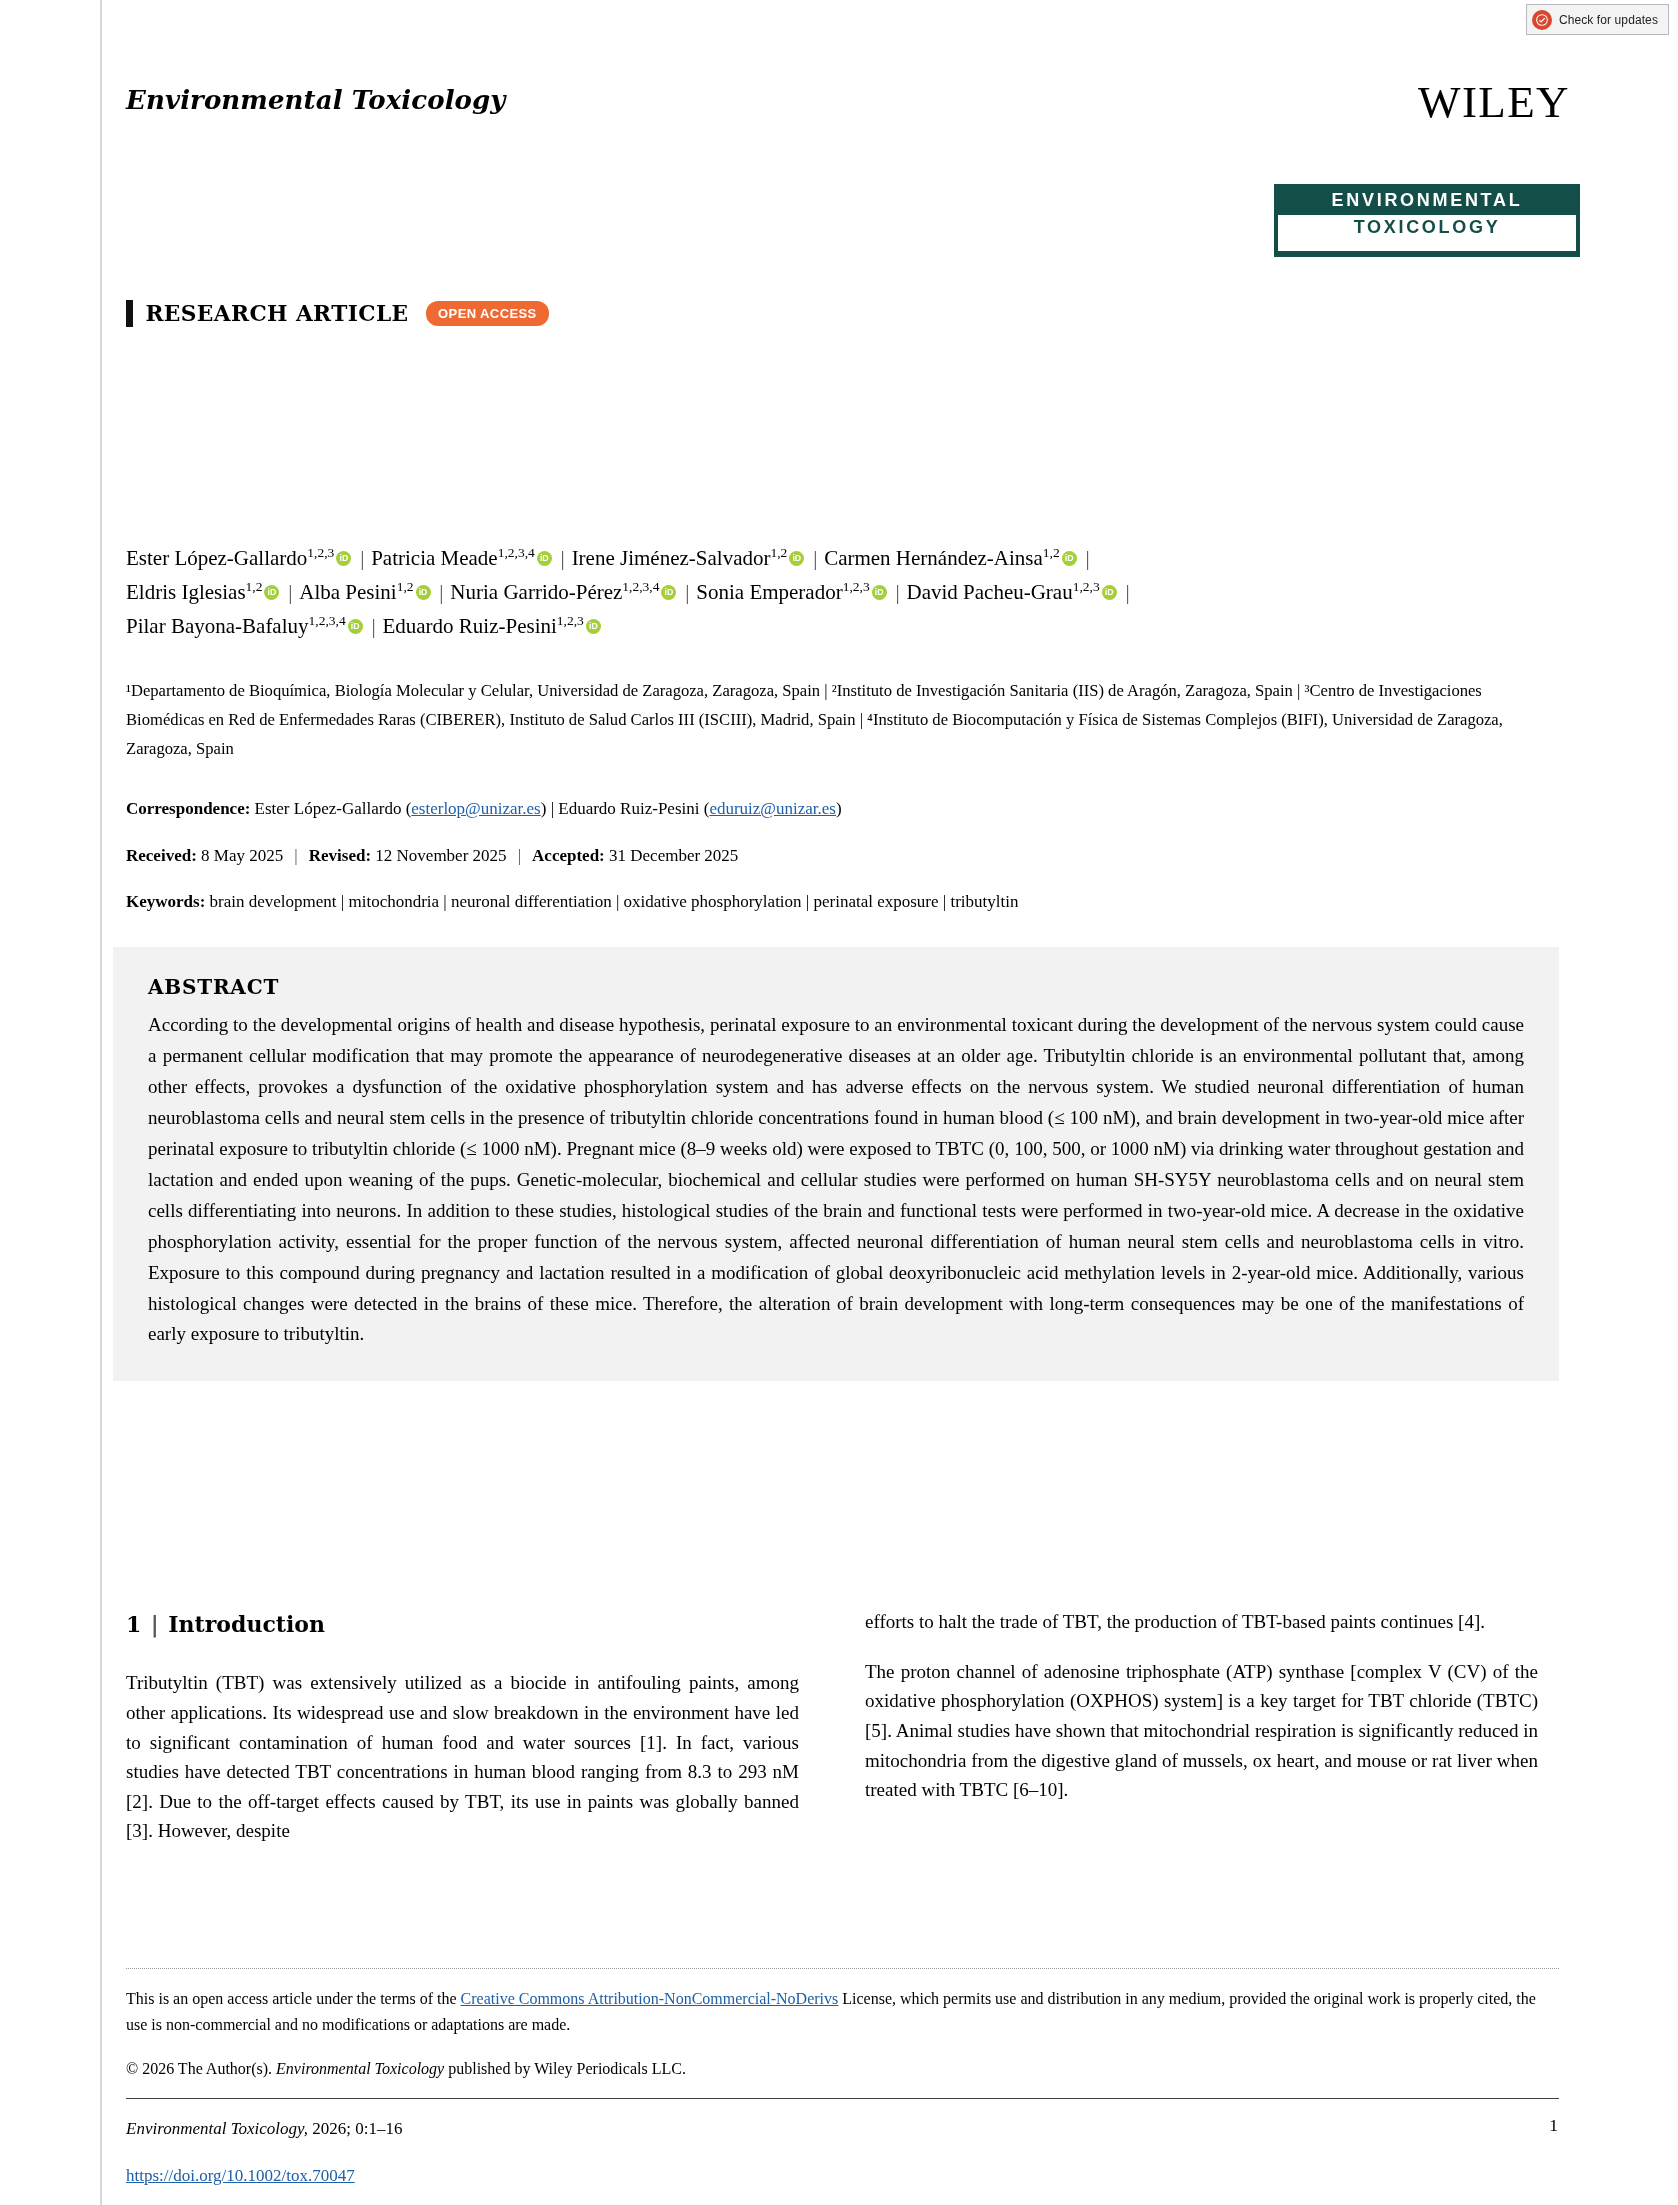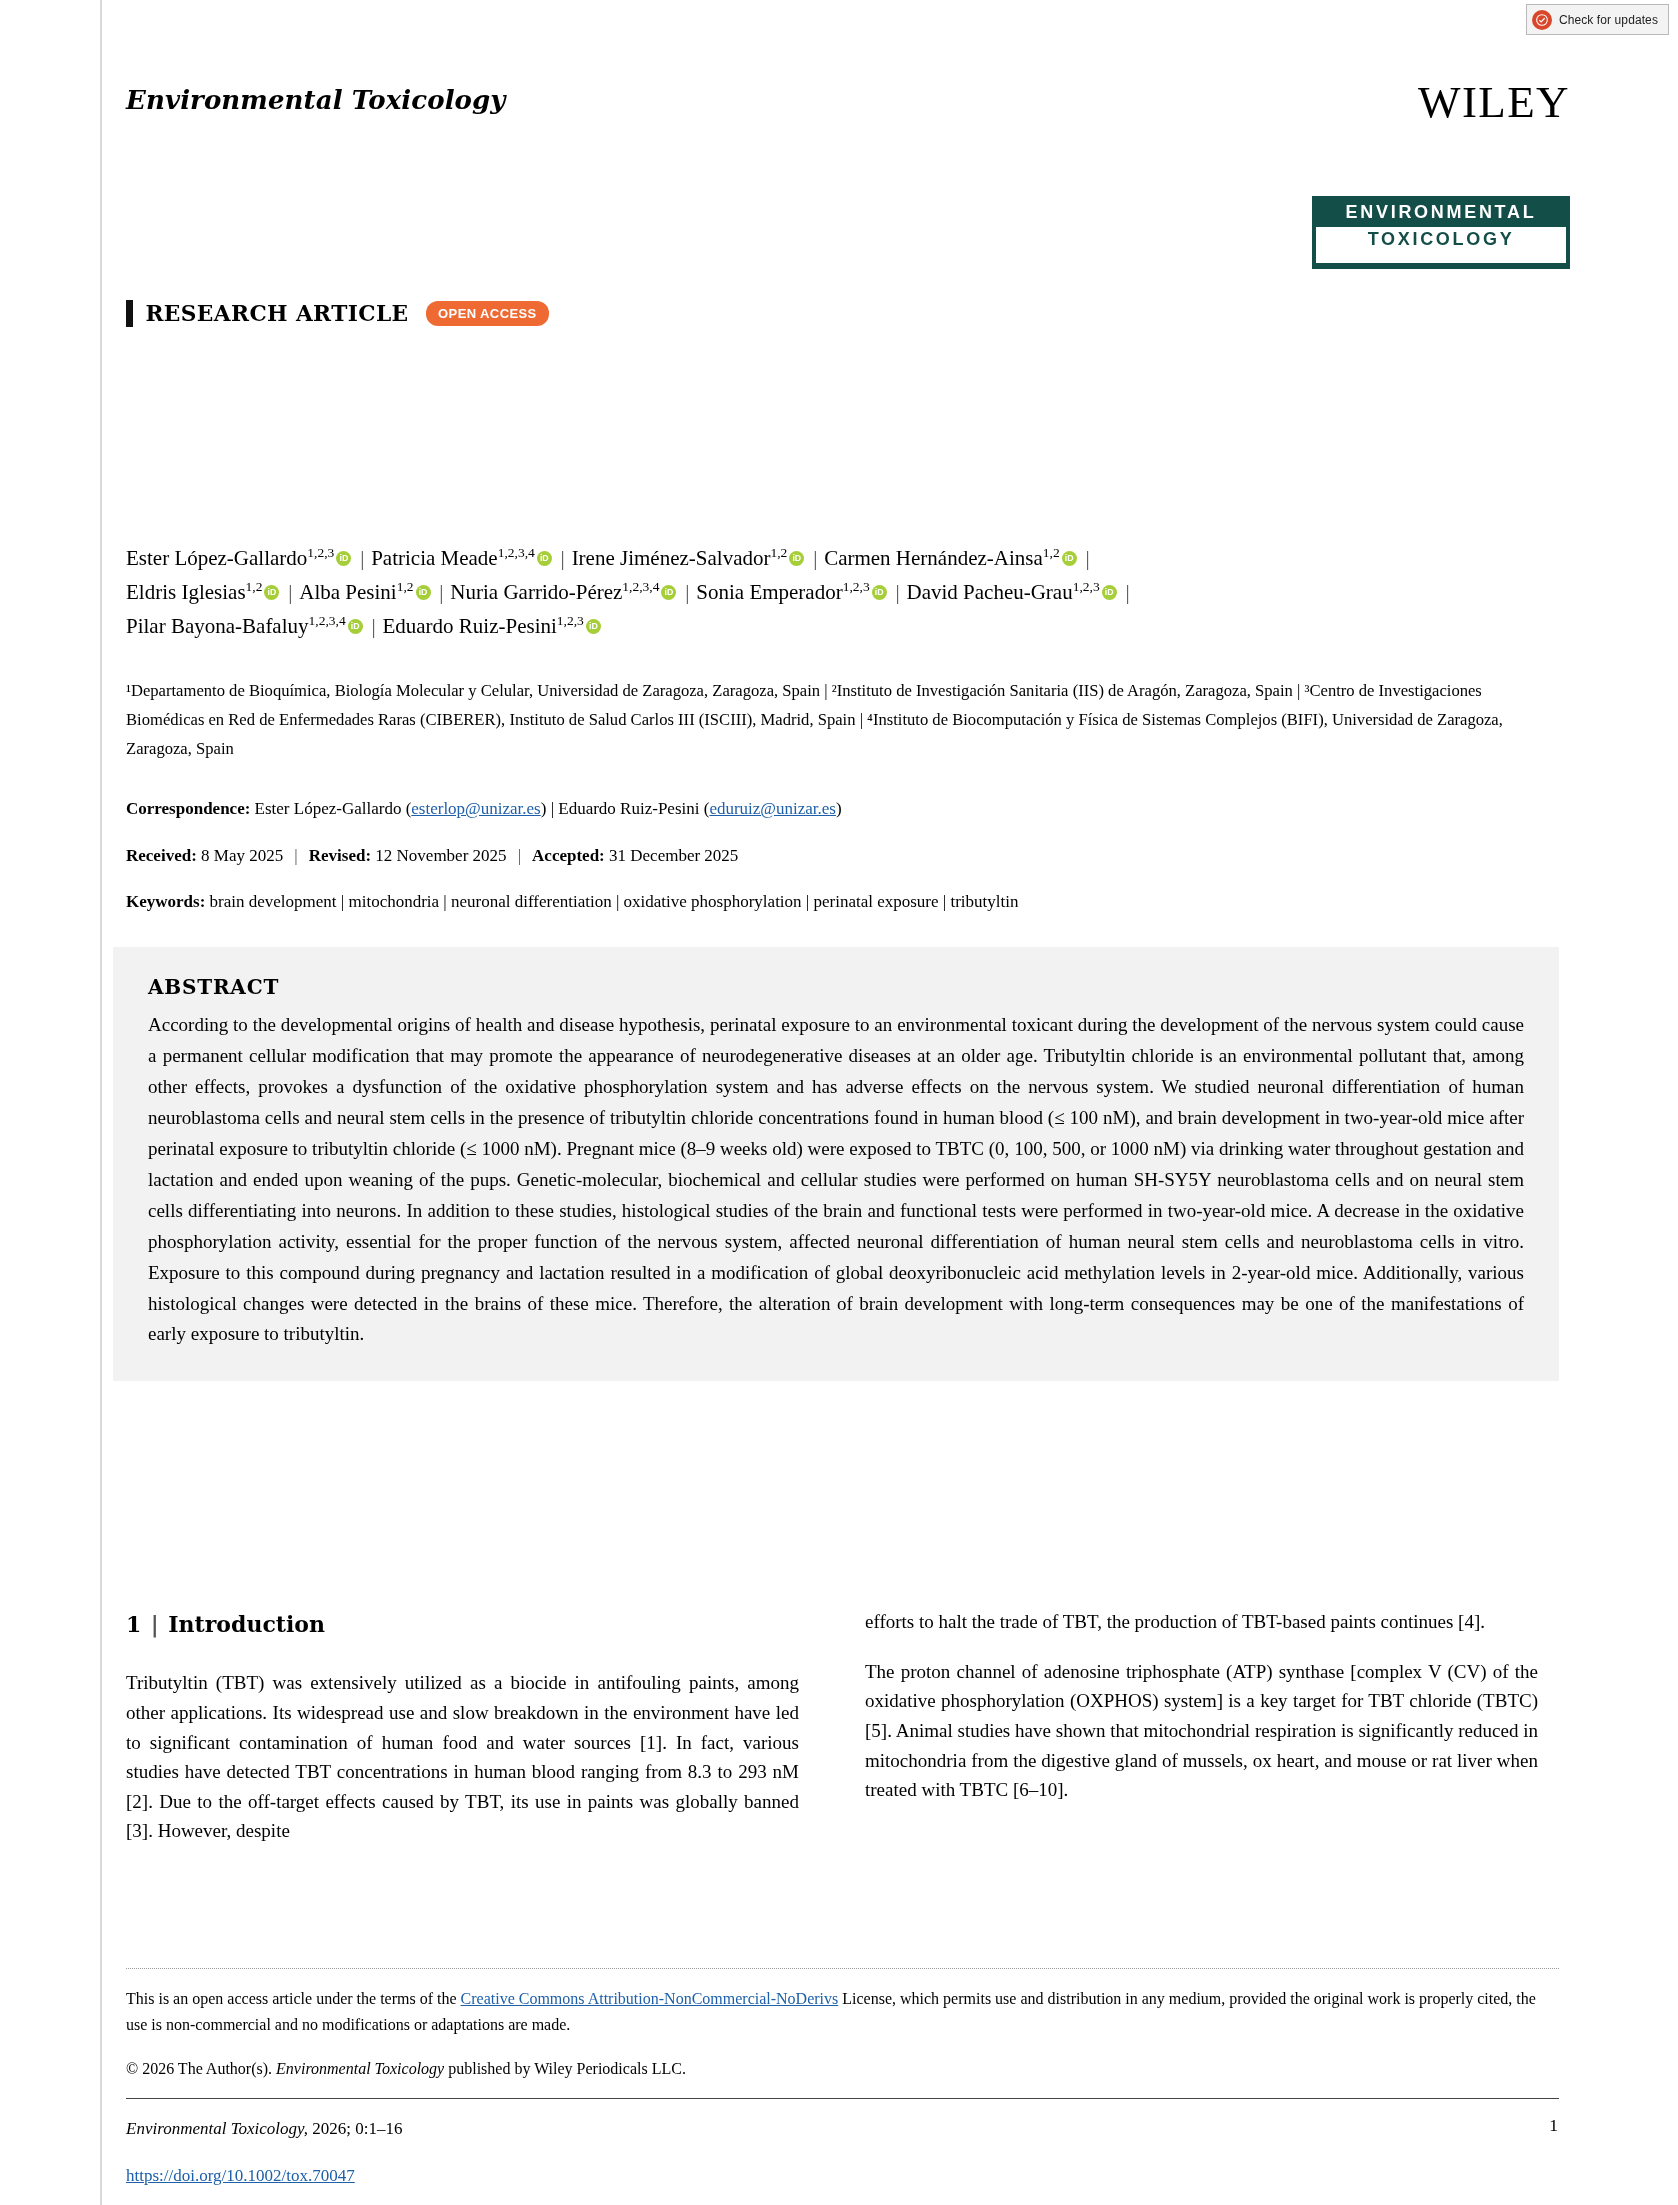--- a/index.html
+++ b/index.html
@@ -77,32 +77,31 @@
     position: absolute;
     right: 108px;
     top: 80px;
     font-family: "Liberation Serif", serif;
     font-size: 45px;
     letter-spacing: 1.4px;
     line-height: 1;
   }
   .et-logo {
     position: absolute;
-    right: 108px;
+    right: 98px;
     top: 184px;
-    width: 258px;
+    width: 306px;
     background: #144e48;
     color: #fff;
     text-align: center;
     font-family: "Liberation Sans", sans-serif;
     font-weight: bold;
     letter-spacing: 2.7px;
     padding: 5.4px 0 2.7px;
     box-sizing: border-box;
-    margin-top: 12px;
   }
   .et-logo .l1 { font-size: 18px; line-height: 1.25; }
   .et-logo .l2 {
     font-size: 18px;
     background: #fff;
     color: #144e48;
     margin: 2.7px 4px 2.7px;
     padding: 2px 0 13px;
     line-height: 1.2;
   }

